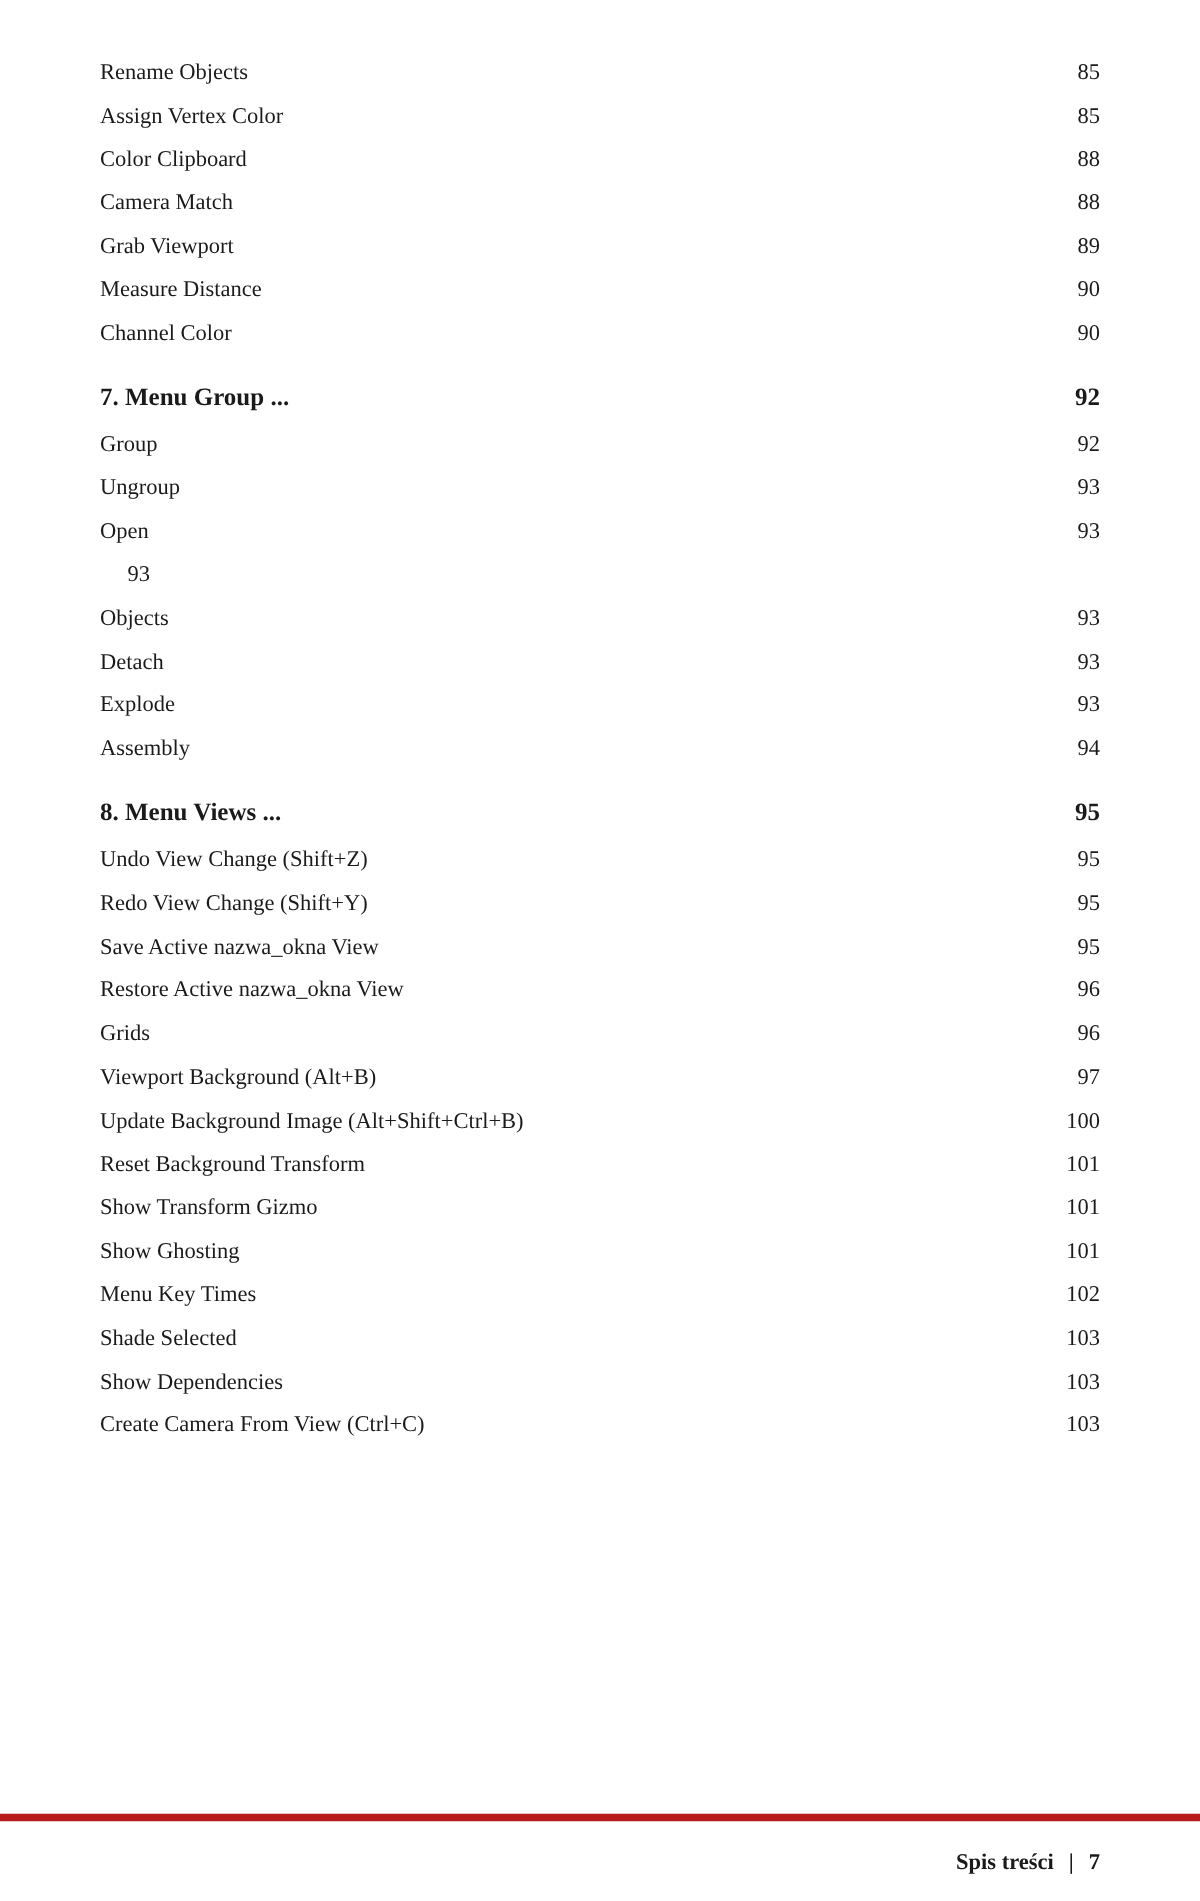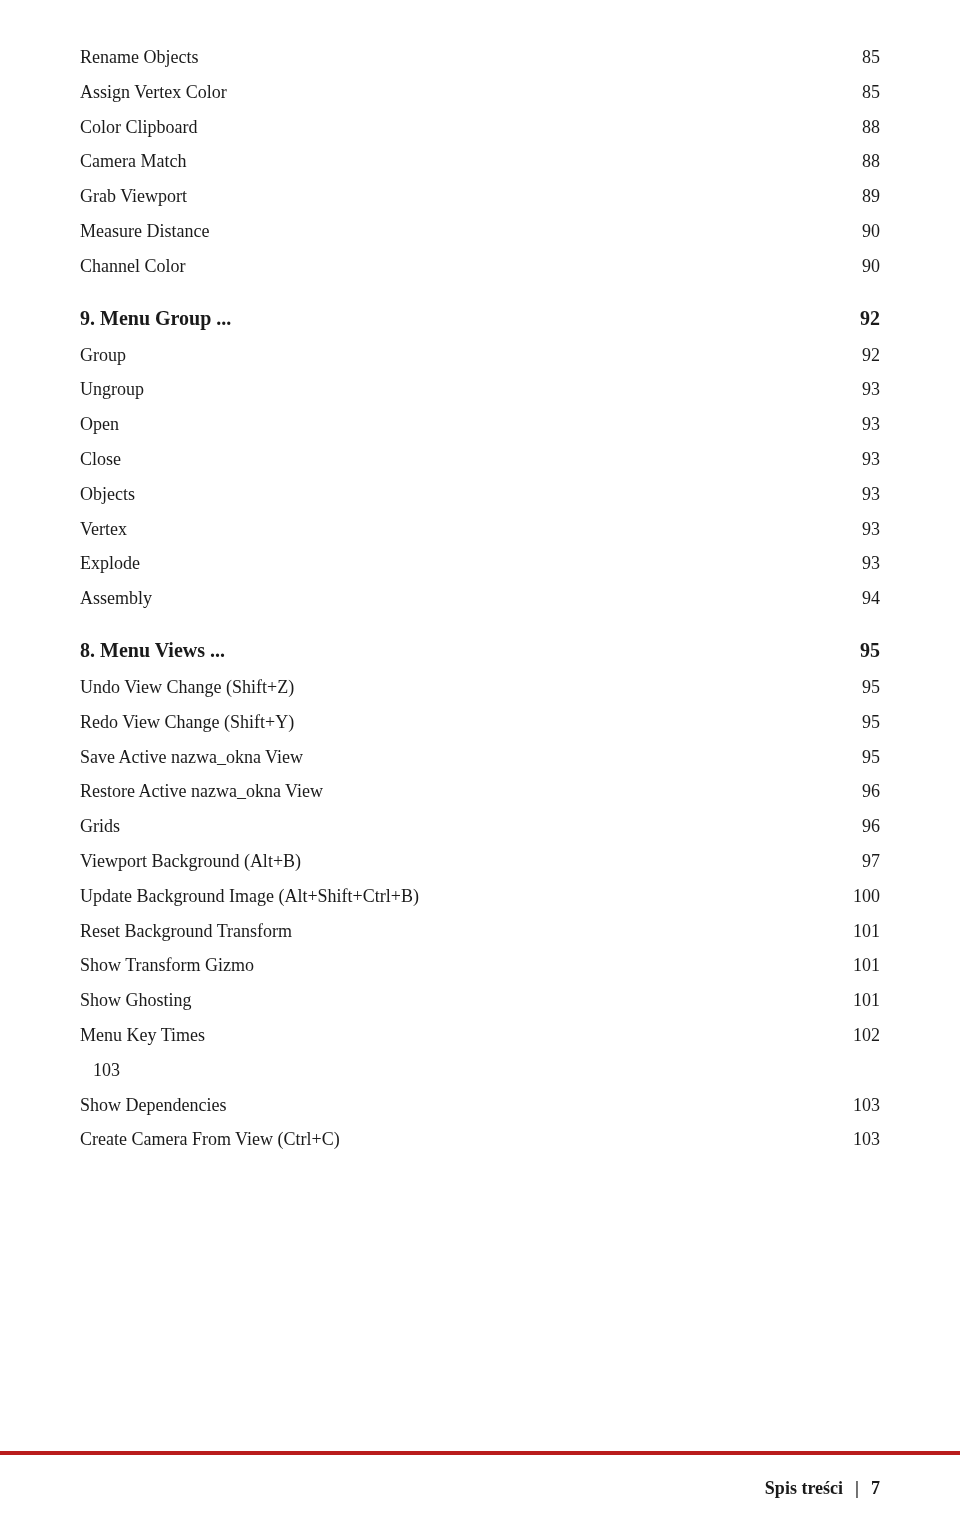--- a/index.html
+++ b/index.html
@@ -63,21 +63,21 @@
     .footer {
       position: absolute;
       bottom: 0;
       left: 0;
       right: 0;
       height: 70px;
       display: flex;
       align-items: center;
       justify-content: flex-end;
       padding: 0 80px;
-      border-top: 4px solid #b91c1c;
+      border-top: 6px solid #b91c1c;
     }
 
     .footer-text {
       font-size: 18px;
       font-weight: bold;
       font-family: Georgia, 'Times New Roman', serif;
     }
 
     .footer-separator {
       margin: 0 12px;
@@ -115,45 +115,44 @@
       </div>
       <div class="toc-entry indented">
         <span class="entry-label">Measure Distance</span>
         <span class="entry-page">90</span>
       </div>
       <div class="toc-entry indented">
         <span class="entry-label">Channel Color</span>
         <span class="entry-page">90</span>
       </div>
       <div class="section-header">
-        <span class="section-title">9. Menu Group ...</span>
+        <span class="section-title">7. Menu Group ...</span>
         <span class="section-page">92</span>
       </div>
       <div class="toc-entry indented">
         <span class="entry-label">Group</span>
         <span class="entry-page">92</span>
       </div>
       <div class="toc-entry indented">
         <span class="entry-label">Ungroup</span>
         <span class="entry-page">93</span>
       </div>
       <div class="toc-entry indented">
         <span class="entry-label">Open</span>
         <span class="entry-page">93</span>
       </div>
       <div class="toc-entry indented">
-        <span class="entry-label">Close</span>
         <span class="entry-page">93</span>
       </div>
       <div class="toc-entry indented">
         <span class="entry-label">Objects</span>
         <span class="entry-page">93</span>
       </div>
       <div class="toc-entry indented">
-        <span class="entry-label">Vertex</span>
+        <span class="entry-label">Detach</span>
         <span class="entry-page">93</span>
       </div>
       <div class="toc-entry indented">
         <span class="entry-label">Explode</span>
         <span class="entry-page">93</span>
       </div>
       <div class="toc-entry indented">
         <span class="entry-label">Assembly</span>
         <span class="entry-page">94</span>
       </div>
@@ -199,20 +198,21 @@
       </div>
       <div class="toc-entry indented">
         <span class="entry-label">Show Ghosting</span>
         <span class="entry-page">101</span>
       </div>
       <div class="toc-entry indented">
         <span class="entry-label">Menu Key Times</span>
         <span class="entry-page">102</span>
       </div>
       <div class="toc-entry indented">
+        <span class="entry-label">Shade Selected</span>
         <span class="entry-page">103</span>
       </div>
       <div class="toc-entry indented">
         <span class="entry-label">Show Dependencies</span>
         <span class="entry-page">103</span>
       </div>
       <div class="toc-entry indented">
         <span class="entry-label">Create Camera From View (Ctrl+C)</span>
         <span class="entry-page">103</span>
       </div>

